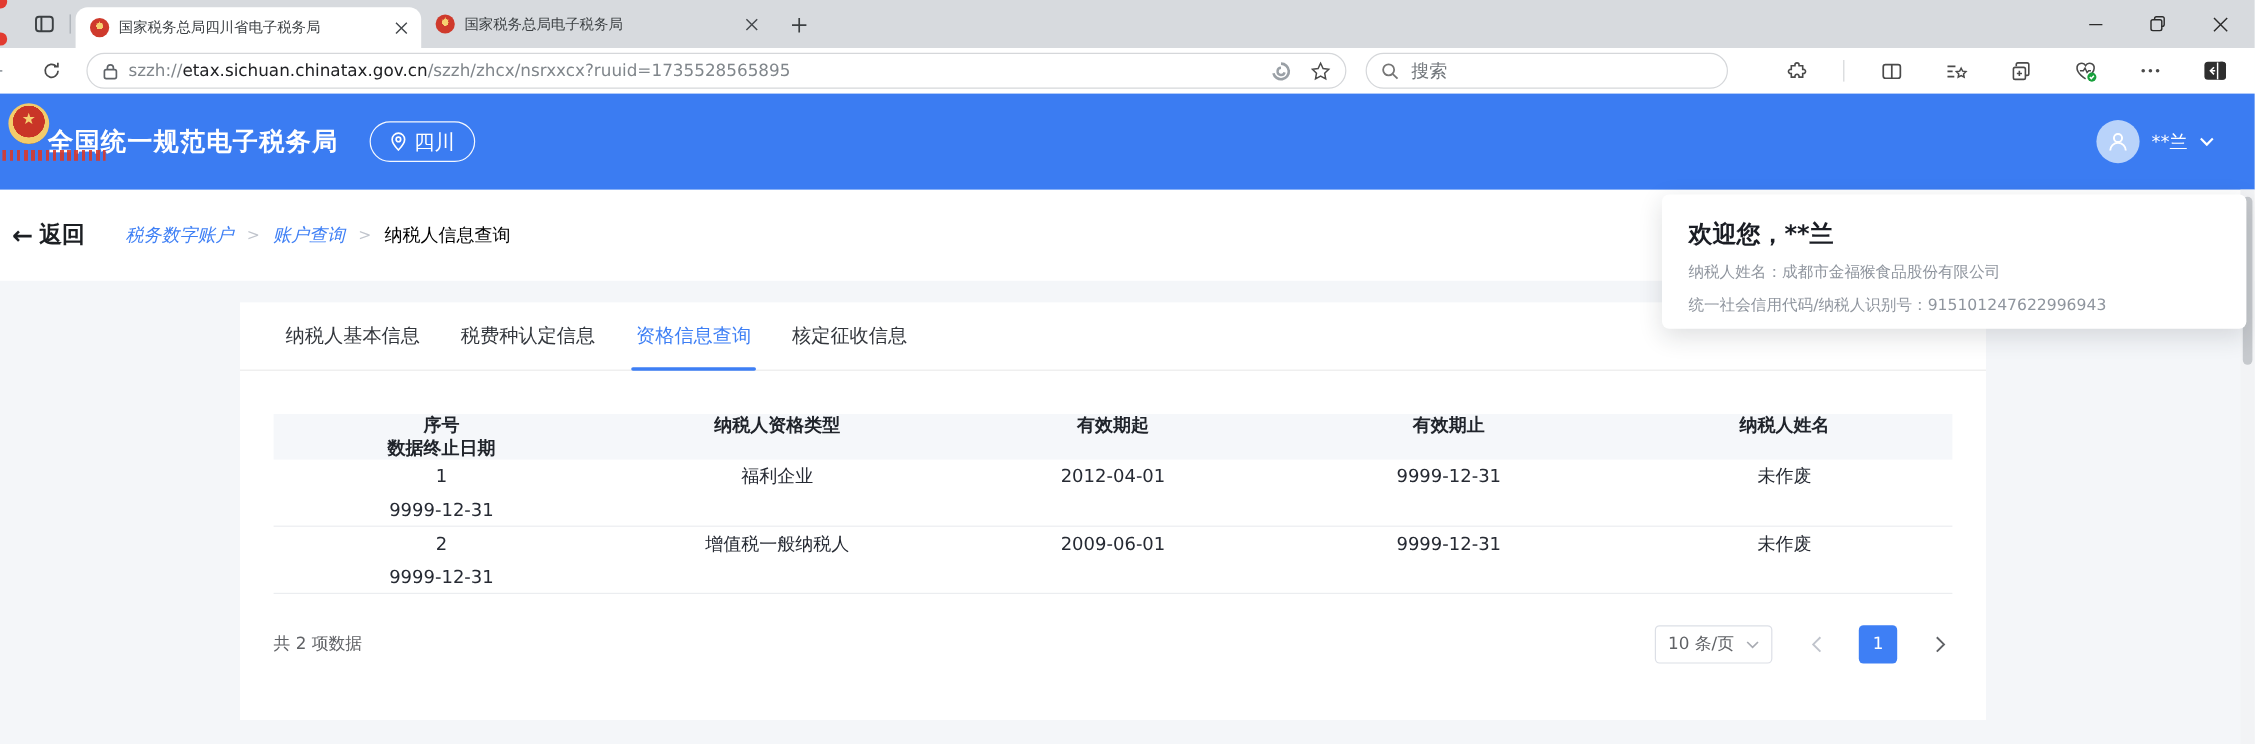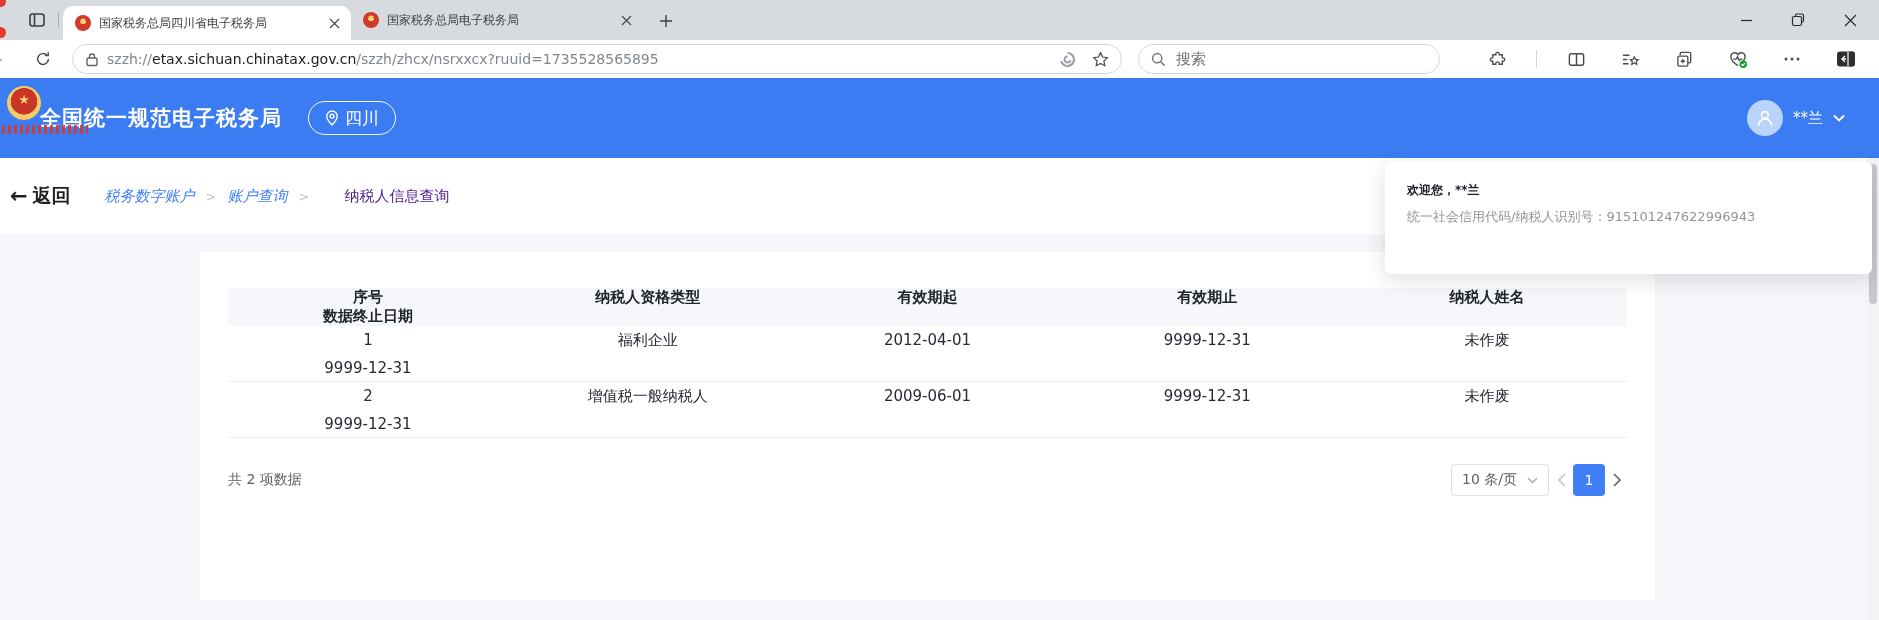--- a/index.html
+++ b/index.html
@@ -53,42 +53,42 @@
   .avatar { width:36px; height:36px; border-radius:50%; background:#b9d3fa; display:flex; align-items:center; justify-content:center; }
   .username { font-size:15px; }
   
   .crumb-band { height:76px; background:#ffffff; display:flex; align-items:center; padding-left:10px; }
   .back-group { display:flex; align-items:center; gap:5px; color:#1c1f23; font-weight:bold; }
   .back-arrow { font-size:21px; }
   .back-label { font-size:19px; }
   .crumbs { display:flex; align-items:center; margin-left:34px; font-size:15px; }
   .crumb-link { color:#3e7ff5;font-style:italic; }
   .crumb-sep { color:#c0c4cc; margin:0 11px; font-size:13px; }
-  .crumb-current { color:#4c1d95;margin-left:24px; }
+  .crumb-current { color:#000000; }
   
   .page { position:absolute; left:0; right:0; top:234px; bottom:0; background:#f4f6f9; }
   .card { position:absolute; left:200px; top:18px; width:1455px; height:348px; background:#ffffff; }
   .ptabs { display:flex; align-items:stretch; gap:34px; padding-left:38px; height:57px; border-bottom:1px solid #ebebeb; }
   .ptab { display:flex; align-items:center; font-size:16px; color:#33373d; position:relative; }
   .ptab.active { color:#3e7ff5; }
   .ptab.active::after { content:""; position:absolute; left:-4px; right:-4px; bottom:-1px; height:3px; background:#3e7ff5; border-radius:2px; }
   .tablewrap { margin:36px 28px 0 28px; }
   .thead, .trow { display:grid; grid-template-columns:repeat(5,1fr); text-align:center; align-items:center; }
   .thead { background:#f5f7fa; height:38px; font-size:15px; font-weight:bold; color:#20242b; }
   .trow { height:56px; border-bottom:1px solid #ebedf0; font-size:15px; color:#262a33; }
   .tfoot { margin:26px 28px 0 28px; display:flex; align-items:center; justify-content:space-between; }
   .total-text { font-size:14px; color:#606266; }
-  .pager { display:flex; align-items:center; gap:2px; }
+  .pager { display:flex; align-items:center; gap:26px; }
   .page-size { width:98px; height:32px; border:1px solid #dcdfe6; border-radius:4px; display:flex; align-items:center; justify-content:space-between; padding:0 10px; font-size:14px; color:#606266; background:#fff; }
   .pg-arrow { width:20px; height:32px; display:flex; align-items:center; justify-content:center; }
   .pg-num { width:32px; height:32px; border-radius:4px; background:#3e7ff5; color:#fff; font-size:14px; display:flex; align-items:center; justify-content:center; }
   
   .popup { position:absolute; left:1385px; top:162px; width:487px; height:112px; background:#fff; border-radius:6px;
     box-shadow:0 6px 20px rgba(31,35,41,.14); padding:20px 22px 0 22px; z-index:6; }
-  .popup-title { font-size:12px; font-weight:bold; color:#1a1d24; }
+  .popup-title { font-size:20px; font-weight:bold; color:#1a1d24; }
   .popup-line { margin-top:9px; font-size:13px; color:#8f959e; white-space:nowrap; }
   
   .scrollbar { position:absolute; right:0; top:158px; bottom:0; width:12px; background:#f2f3f5; z-index:4; }
   .scroll-thumb { position:absolute; left:2px; top:6px; width:8px; height:140px; border-radius:4px; background:#c6c9cd; }
   svg { display:block; }
 </style>
 </head>
 <body>
 
 <div class="titlebar">
@@ -277,20 +277,26 @@
     <span class="crumb-link">税务数字账户</span>
     <span class="crumb-sep">&gt;</span>
     <span class="crumb-link">账户查询</span>
     <span class="crumb-sep">&gt;</span>
     <span class="crumb-current">纳税人信息查询</span>
   </div>
 </div>
 
 <div class="page">
   <div class="card">
+    <div class="ptabs">
+      <div class="ptab">纳税人基本信息</div>
+      <div class="ptab">税费种认定信息</div>
+      <div class="ptab active">资格信息查询</div>
+      <div class="ptab">核定征收信息</div>
+    </div>
     <div class="tablewrap">
       <div class="thead">
         <div>序号</div>
         <div>纳税人资格类型</div>
         <div>有效期起</div>
         <div>有效期止</div>
         <div>纳税人姓名</div>
         <div>数据终止日期</div>
       </div>
       <div class="trow">
@@ -332,18 +338,19 @@
               <path d="M1 1l6 6-6 6" fill="none" stroke="#606266" stroke-width="1.6"></path>
             </svg>
         </span>
       </div>
     </div>
   </div>
 </div>
 
 <div class="popup">
   <div class="popup-title">欢迎您，**兰</div>
+  <div class="popup-line"><span>纳税人姓名：</span><span>成都市金福猴食品股份有限公司</span></div>
   <div class="popup-line"><span>统一社会信用代码/纳税人识别号：</span><span>915101247622996943</span></div>
 </div>
 
 <div class="scrollbar">
   <div class="scroll-thumb"></div>
 </div>
 
 </body></html>

